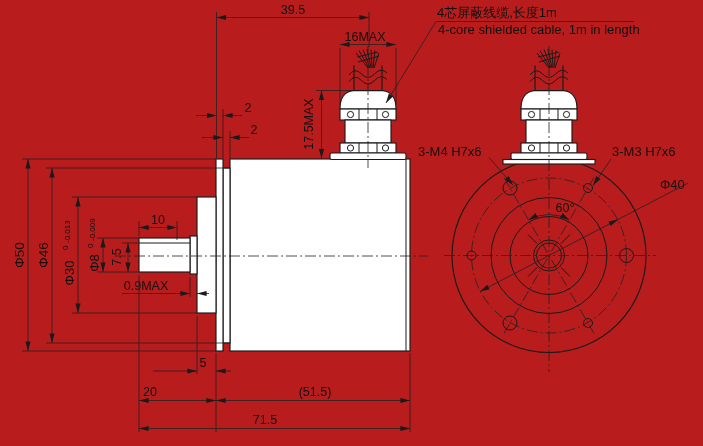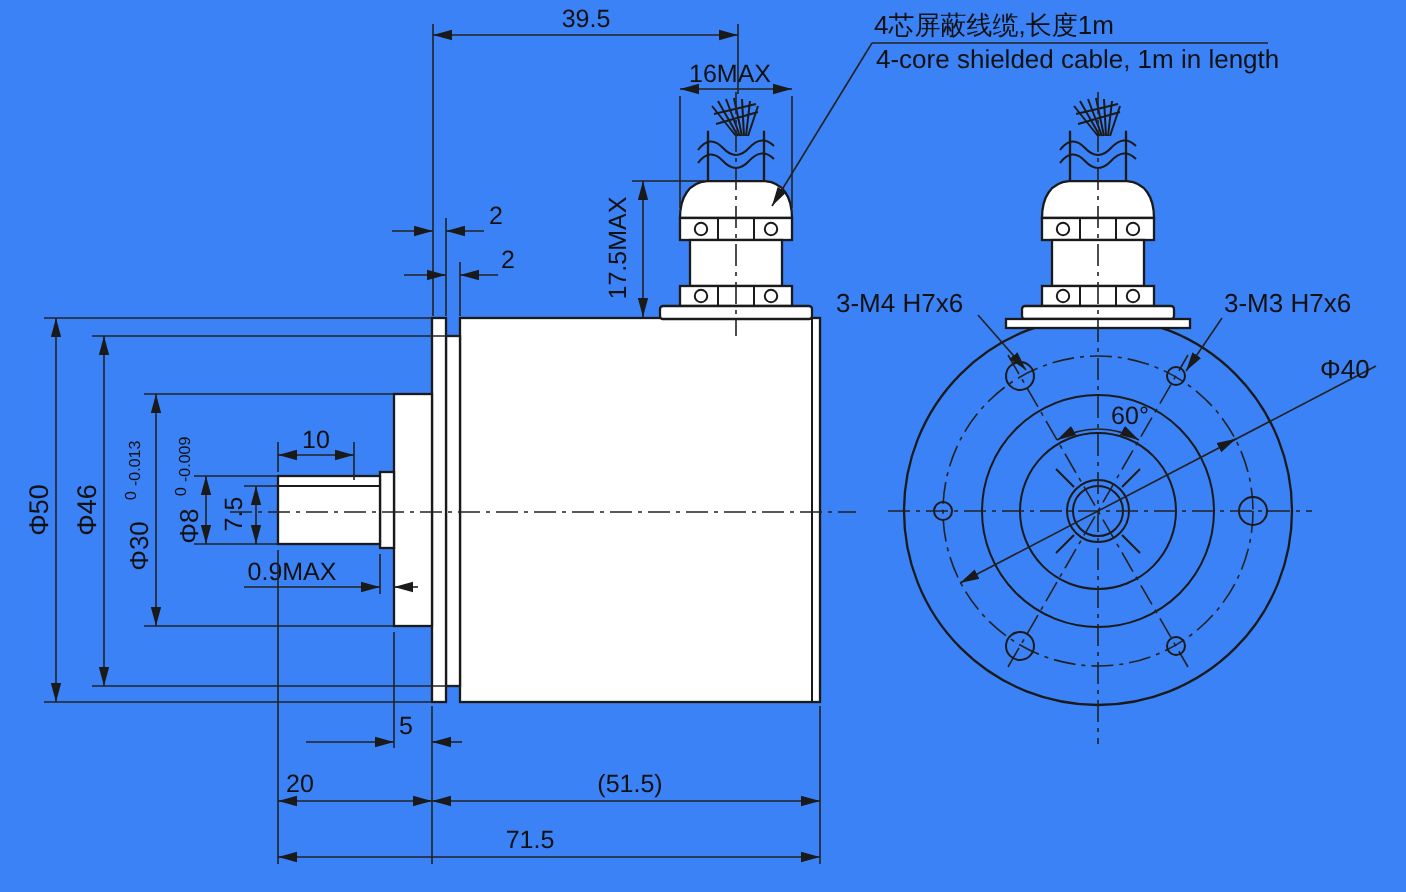--- a/index.html
+++ b/index.html
@@ -1,16 +1,16 @@
 <!DOCTYPE html>
 <html><head>
 <meta charset="utf-8">
 <style>
   html,body{margin:0;padding:0;background:#fff;}
-  .stage{width:703px;height:446px;position:relative;background:#3b82f6;overflow:hidden;}
+  .stage{width:703px;height:446px;position:relative;background:#b91c1c;overflow:hidden;}
   svg{display:block;}
   .ol{stroke:#1a1a1a;stroke-width:1.15;fill:none;stroke-linecap:square;}
   .olf{stroke:#1a1a1a;stroke-width:1.15;fill:#fff;stroke-linecap:square;}
   .ol1{stroke:#1a1a1a;stroke-width:1;fill:none;}
   .dim{stroke:#222;stroke-width:0.8;fill:none;}
   .cl{stroke:#222;stroke-width:0.8;fill:none;stroke-dasharray:11 3 2 3;}
   text{font-family:"Liberation Sans","DejaVu Sans",sans-serif;fill:#111;font-size:12.5px;}
   .t13{font-size:13px;}
   .t14{font-size:13.5px;}
   .t8{font-size:8px;}

